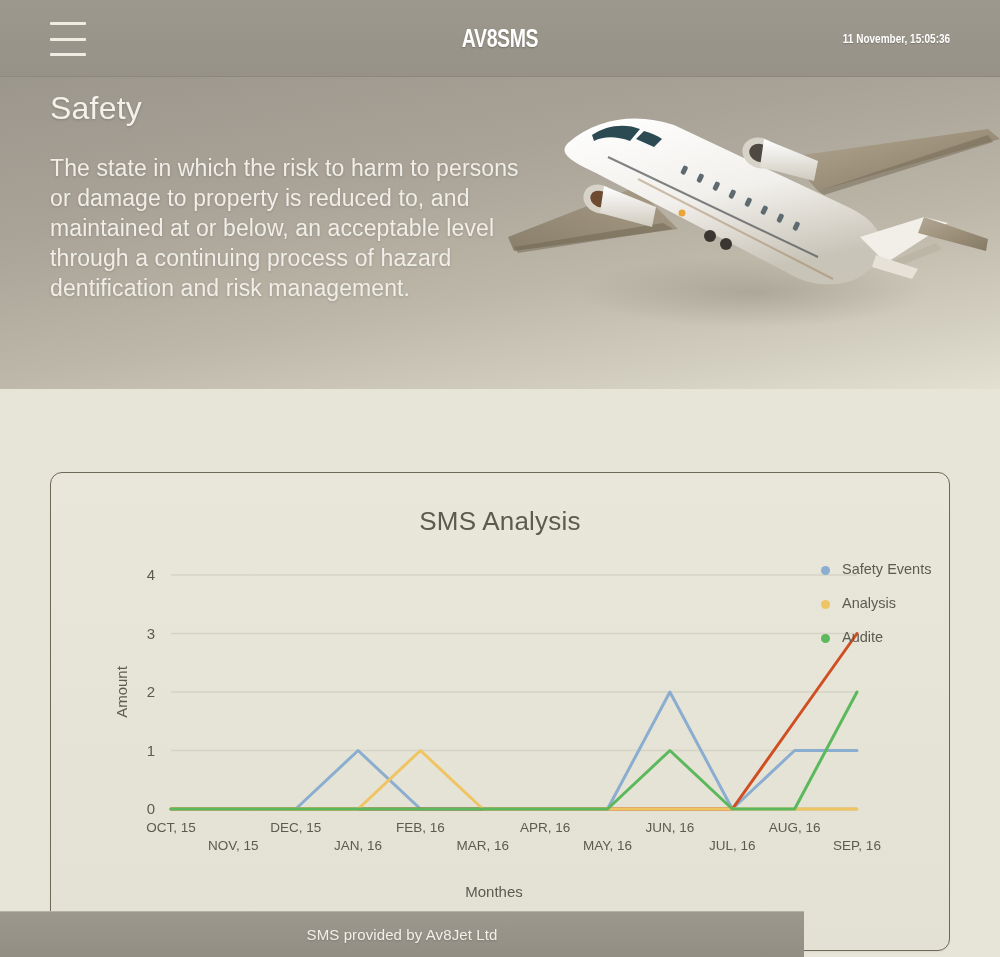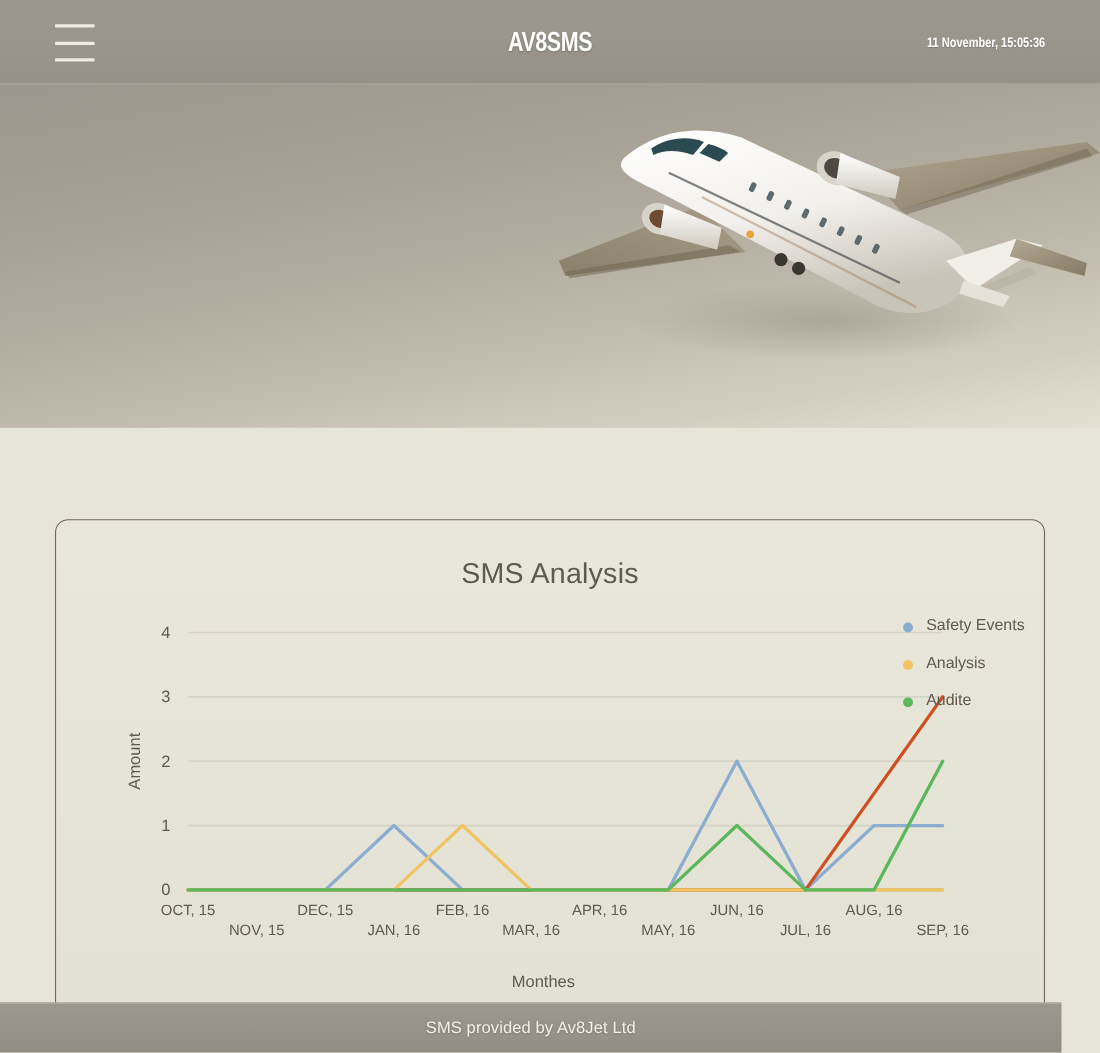--- a/index.html
+++ b/index.html
@@ -106,21 +106,21 @@
     margin-top: 5px; margin-right: 12px; flex: 0 0 9px;
   }
   .legend-label {
     color: #5d5a50; font-size: 14.5px; line-height: 17px;
     max-width: 95px;
   }
 
   
   .footer {
     position: absolute; left: 0; bottom: 0;
-    width: 965px; height: 46px;
+    width: 804px; height: 46px;
     background: linear-gradient(180deg, #9d988d 0%, #938e83 100%);
     border-top: 1px solid #b5b0a4;
     display: flex; align-items: center; justify-content: center;
   }
   .footer-text {
     color: #f2f0e9; font-size: 15px; letter-spacing: 0.1px;
     text-shadow: 0 1px 2px rgba(0,0,0,0.18);
   }
 </style>
 </head>
@@ -133,20 +133,22 @@
       <span></span>
       <span></span>
       <span></span>
     </div>
     <div class="app-title">AV8SMS</div>
     <div class="clock">11 November, 15:05:36</div>
   </div>
 
   <div class="hero">
     <div class="hero-text">
+      <div class="hero-title">Safety</div>
+      <div class="hero-desc">The state in which the risk to harm to persons or damage to property is reduced to, and maintained at or below, an acceptable level through a continuing process of hazard dentification and risk management.</div>
     </div>
     <div class="jet-wrap">
       <svg viewBox="0 0 520 250" xmlns="http://www.w3.org/2000/svg">
         <defs>
           <linearGradient id="fus" x1="0" y1="0" x2="0.4" y2="1">
             <stop offset="0%" stop-color="#ffffff"></stop>
             <stop offset="55%" stop-color="#f2f0ec"></stop>
             <stop offset="100%" stop-color="#c9c4b8"></stop>
           </linearGradient>
           <linearGradient id="wing" x1="0" y1="0" x2="1" y2="1">

